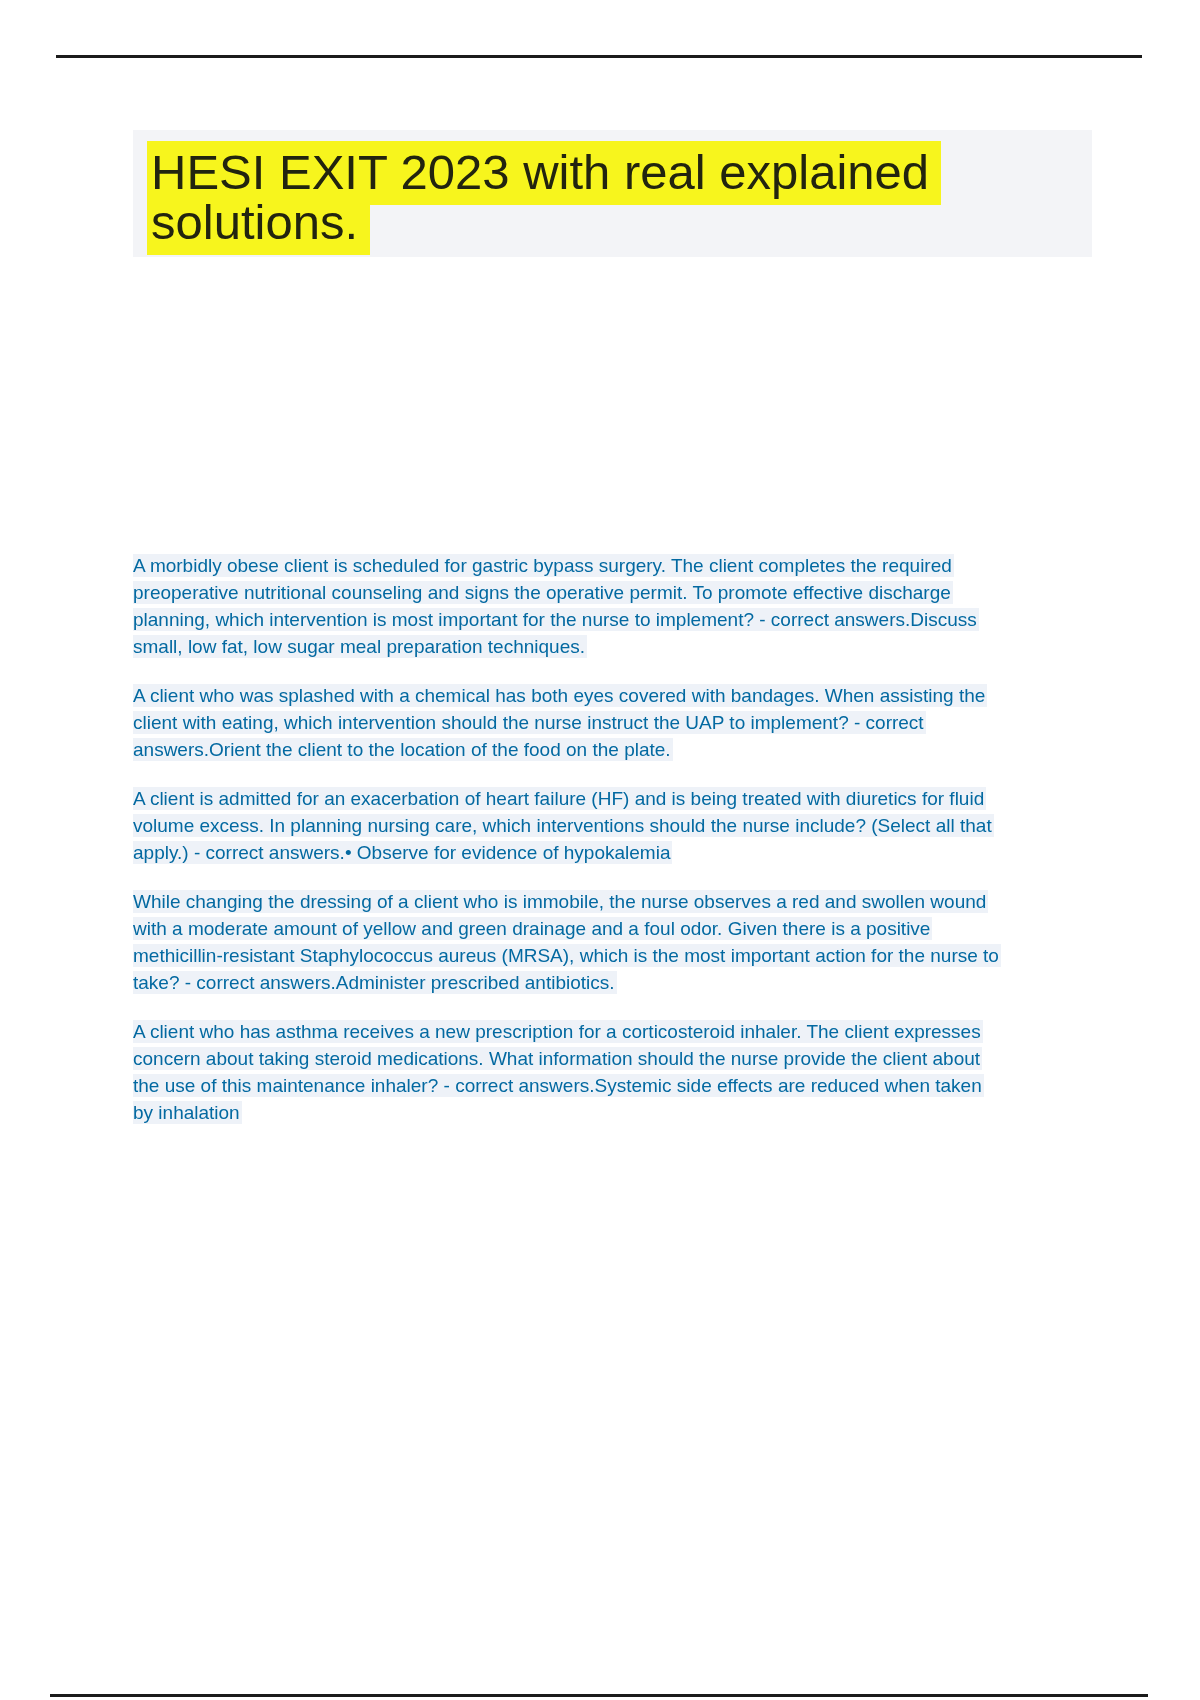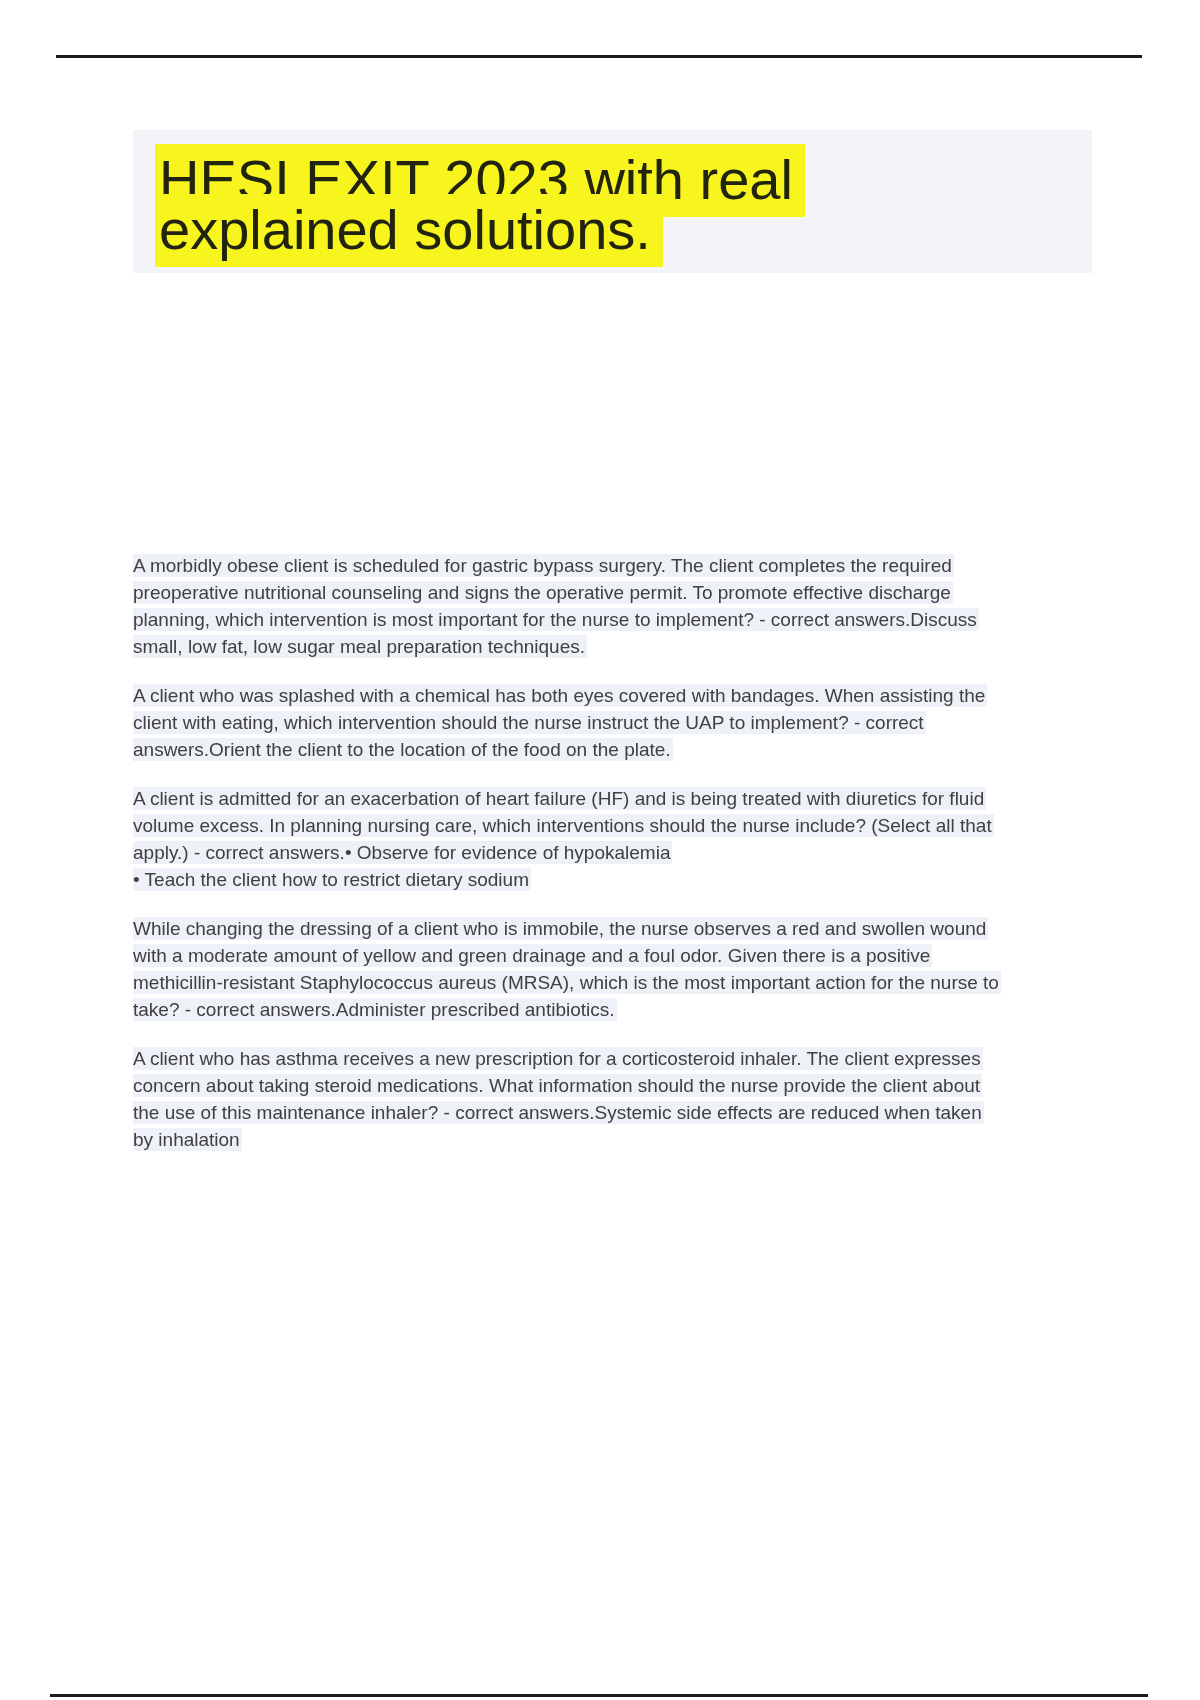--- a/index.html
+++ b/index.html
@@ -33,43 +33,43 @@
   .title-block {
     position: absolute;
     left: 133px;
     top: 130px;
     width: 959px;
     min-height: 106px;
     background: #f3f4f7;
     padding: 0;
   }
   .title-block h1 {
-    margin: 12px;
+    margin: 4px;
     padding: 13px 0 6px 10px;
     max-width: 800px;
-    font-size: 56px;
+    font-size: 49px;
     line-height: 50px;
     font-weight: 400;
     color: #22240f;
     letter-spacing: 0px;
   }
   .title-hl {
     background: #f7f51d;
     padding: 4px 12px 6px 4px;
     -webkit-box-decoration-break: clone;
     box-decoration-break: clone;
   }
   .doc-body {
     position: absolute;
     left: 133px;
     top: 552px;
     width: 874px;
     font-size: 19px;
     line-height: 27px;
-    color: #404040;
+    color: #0369a1;
   }
   .doc-body .para {
     margin: 0 0 22px 0;
   }
   .doc-body .para-part {
     margin: 0;
   }
   .line-hl {
     background: #eef2f8;
     -webkit-box-decoration-break: clone;
@@ -89,21 +89,20 @@
 
   <div class="doc-body" id="doc-body">
       <div class="para">
         <div class="para-part"><span class="line-hl">A morbidly obese client is scheduled for gastric bypass surgery. The client completes the required preoperative nutritional counseling and signs the operative permit. To promote effective discharge planning, which intervention is most important for the nurse to implement? - correct answers.Discuss small, low fat, low sugar meal preparation techniques.</span></div>
       </div>
       <div class="para">
         <div class="para-part"><span class="line-hl">A client who was splashed with a chemical has both eyes covered with bandages. When assisting the client with eating, which intervention should the nurse instruct the UAP to implement? - correct answers.Orient the client to the location of the food on the plate.</span></div>
       </div>
       <div class="para">
         <div class="para-part"><span class="line-hl">A client is admitted for an exacerbation of heart failure (HF) and is being treated with diuretics for fluid volume excess. In planning nursing care, which interventions should the nurse include? (Select all that apply.) - correct answers.• Observe for evidence of hypokalemia</span></div>
-        <div class="para-part"><span class="line-hl">• Teach the client how to restrict dietary sodium</span></div>
       </div>
       <div class="para">
         <div class="para-part"><span class="line-hl">While changing the dressing of a client who is immobile, the nurse observes a red and swollen wound with a moderate amount of yellow and green drainage and a foul odor. Given there is a positive methicillin-resistant Staphylococcus aureus (MRSA), which is the most important action for the nurse to take? - correct answers.Administer prescribed antibiotics.</span></div>
       </div>
       <div class="para">
         <div class="para-part"><span class="line-hl">A client who has asthma receives a new prescription for a corticosteroid inhaler. The client expresses concern about taking steroid medications. What information should the nurse provide the client about the use of this maintenance inhaler? - correct answers.Systemic side effects are reduced when taken by inhalation</span></div>
       </div>
     </div>
 
   <div class="rule bottom"></div>

